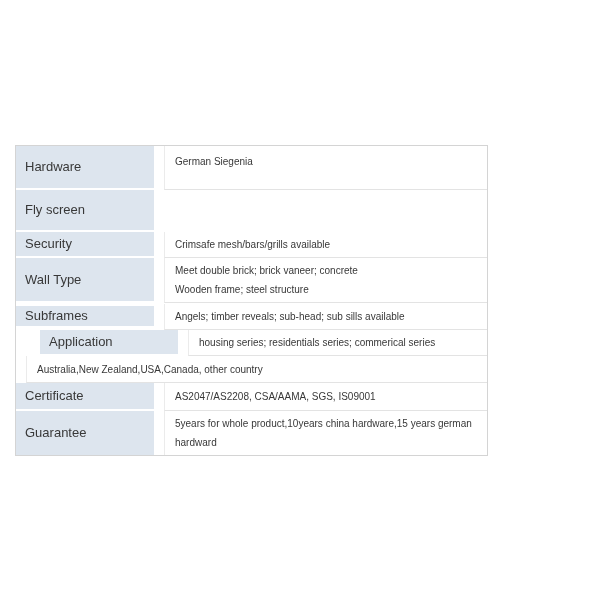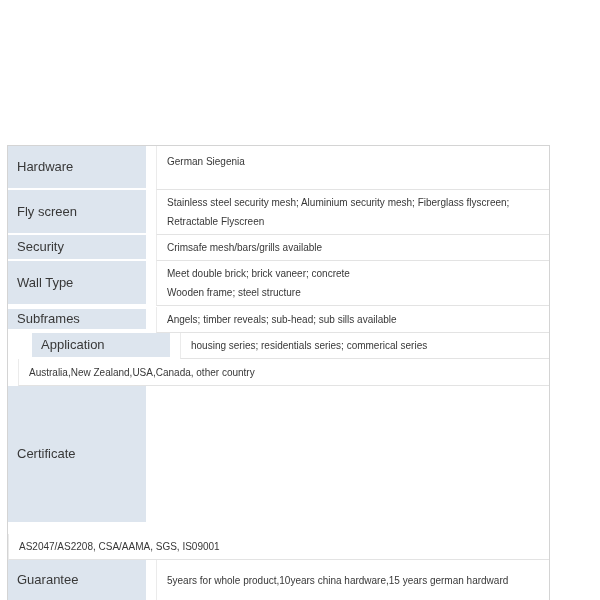--- a/index.html
+++ b/index.html
@@ -15,34 +15,34 @@
     margin: 0; padding: 0;
     width: 600px; height: 600px;
     background: var(--page-bg);
     font-family: "Liberation Sans", sans-serif;
     color: var(--text);
     overflow: hidden;
   }
   .page { position: relative; width: 600px; height: 600px; }
   .spec-table {
     position: absolute;
-    left: 7px; top: 145px;
-    width: 543px;
+    left: 15px; top: 145px;
+    width: 473px;
     border: 1px solid var(--outer-border);
     background: #ffffff;
   }
   .trow { display: flex; align-items: stretch; }
   .trow:nth-child(1) { min-height: 44px; }
   .trow:nth-child(2) { min-height: 42px; }
   .trow:nth-child(3) { min-height: 26px; }
   .trow:nth-child(4) { min-height: 42px; }
   .trow:nth-child(5) { min-height: 27px; align-items: center; }
   .trow:nth-child(6) { min-height: 26px; padding-left: 24px; }
   .trow:nth-child(7) { min-height: 27px; }
-  .trow:nth-child(8) { min-height: 28px; flex-direction: column; }
+  .trow:nth-child(8) { min-height: 28px; }
   .trow:nth-child(9) { min-height: 40px; }
   .tlabel {
     flex: 0 0 138px;
     width: 138px;
     background: var(--label-bg);
     display: flex;
     align-items: center;
     padding: 2px 6px 2px 9px;
     border-bottom: 2px solid #ffffff;
     font-size: 13px;
@@ -73,24 +73,20 @@
     <div class="tlabel">Hardware</div>
     <div class="tgut"></div>
     <div class="tvalue">
           <span>German Siegenia</span>
         </div>
   </div>
 
   <div class="trow">
     <div class="tlabel">Fly screen</div>
     <div class="tgut"></div>
-    <div class="tvalue">
-          <span>Stainless steel security mesh; Aluminium security mesh; Fiberglass flyscreen;
-Retractable Flyscreen</span>
-        </div>
   </div>
 
   <div class="trow">
     <div class="tlabel">Security</div>
     <div class="tgut"></div>
     <div class="tvalue">
           <span>Crimsafe mesh/bars/grills available</span>
         </div>
   </div>
 

